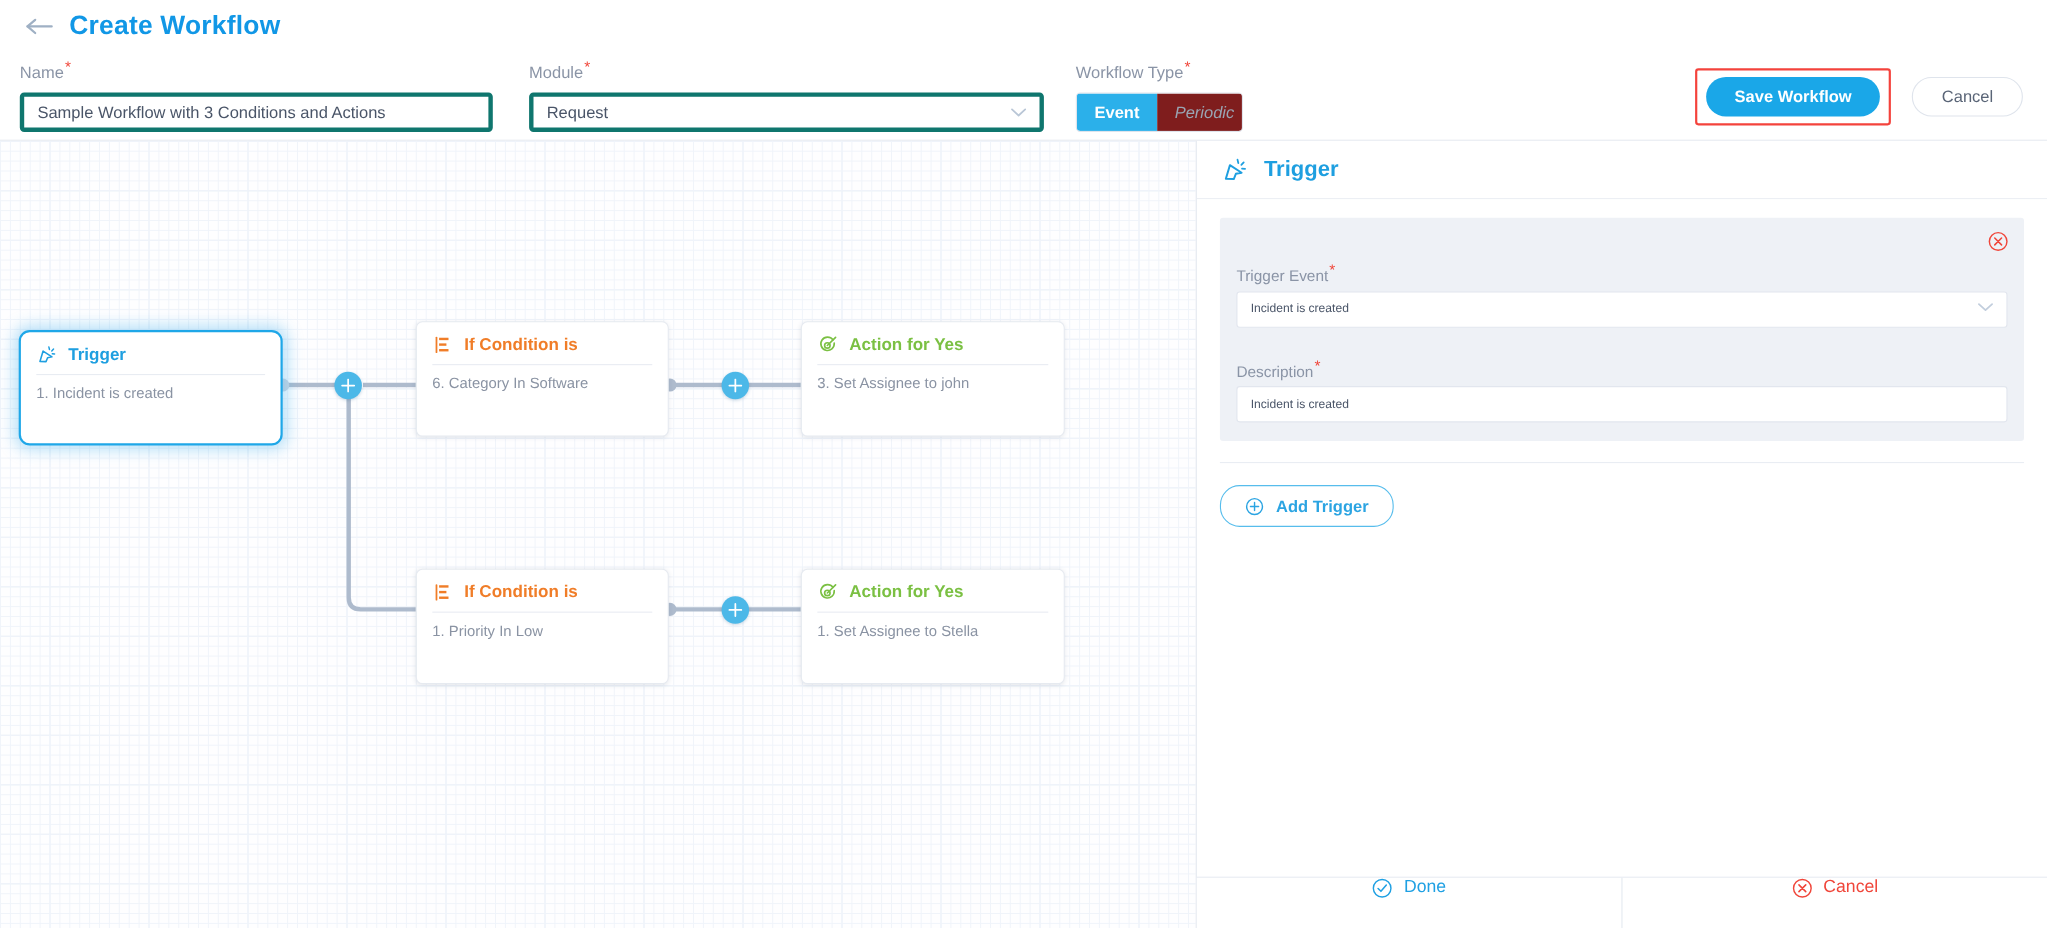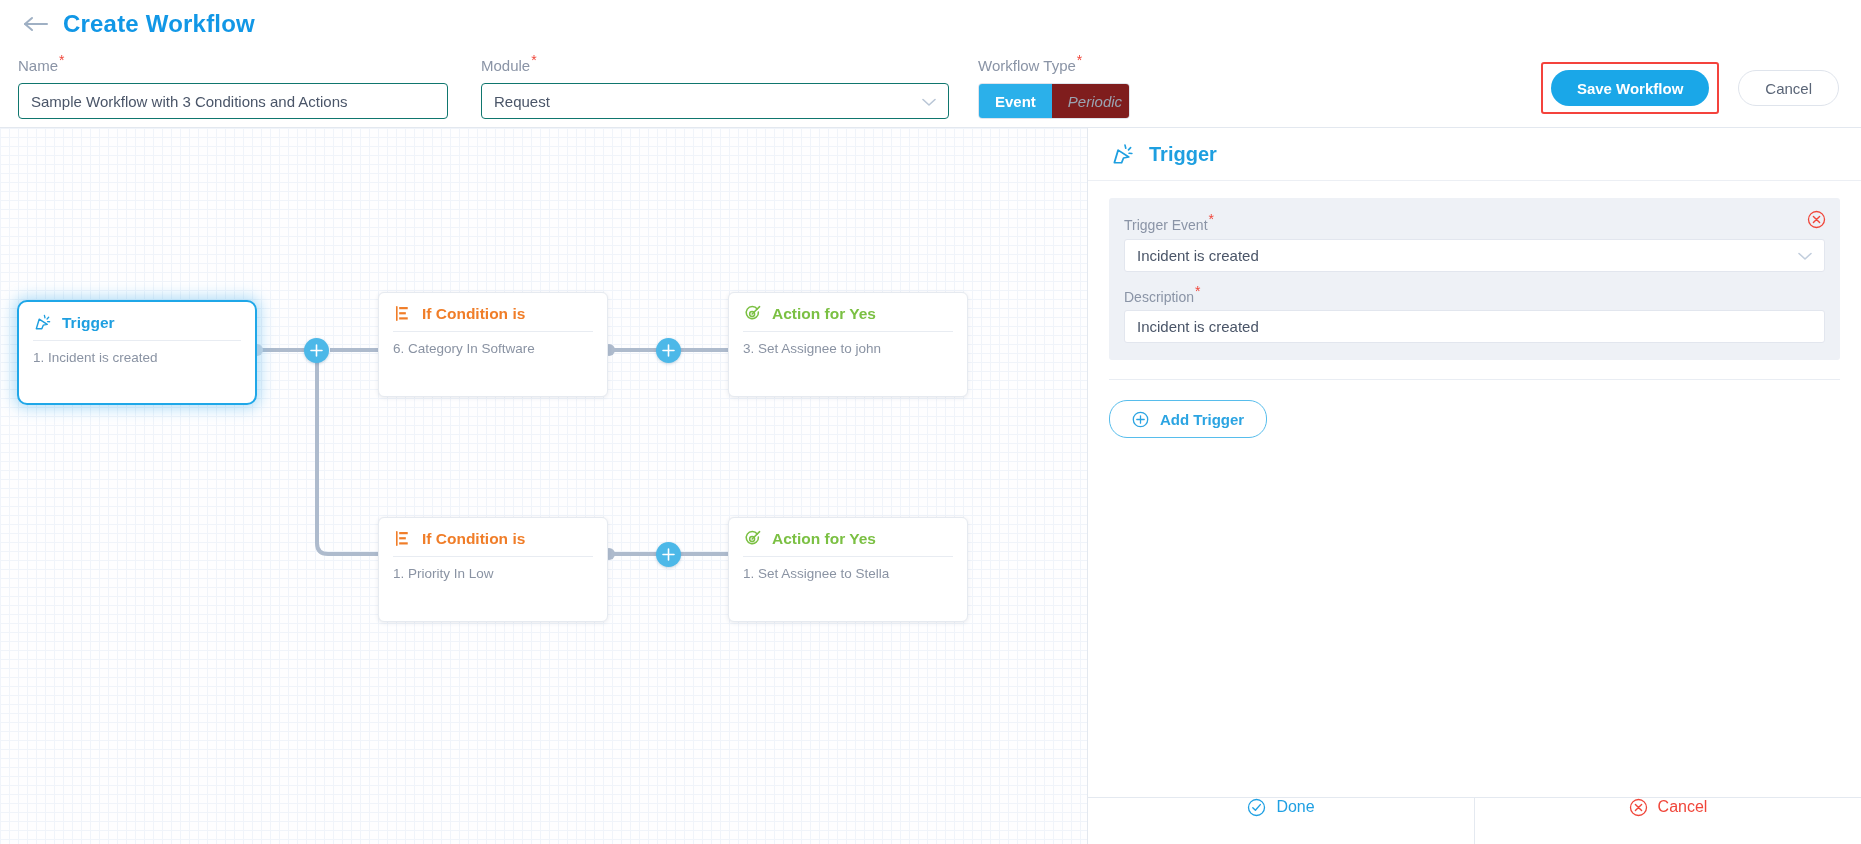--- a/index.html
+++ b/index.html
@@ -23,21 +23,21 @@
     color:#8a94a6; font-size:15px; font-weight:normal; white-space:nowrap;
   }
   .req { color:#f0463a; font-size:14px; vertical-align:super; margin-left:1px; }
 
   .fg-name  { position:absolute; left:18px;  top:52px; width:430px; }
   .fg-mod   { position:absolute; left:481px; top:52px; width:468px; }
   .fg-type  { position:absolute; left:978px; top:52px; width:230px; }
 
   .input-box {
     margin-top:8px; height:36px; width:100%;
-    border:1px solid #0f766e; border-radius:4px; background:#fff;
+    border:4px solid #0f766e; border-radius:4px; background:#fff;
     display:flex; align-items:center; padding:0 12px;
     font-size:15px; color:#4a5568;
   }
   .sel-box { justify-content:space-between;gap:32px; }
   .chev { width:14px; height:9px; flex:none; }
 
   .seg { margin-top:8px; display:flex; height:36px; border:1px solid #dfe4ec; border-radius:4px; overflow:hidden; width:152px;justify-content:space-between; }
   .seg-btn { flex:none; display:flex; align-items:center; justify-content:center; font-size:15px; padding:0 16px; }
   .seg-btn.active { background:#2bb0ea; color:#fff; font-weight:bold; }
   .seg-btn.idle { background:#7f1d1d; color:#9aa4b2;font-style:italic; }
@@ -104,25 +104,25 @@
   .panel-head {
     height:53px; display:flex; align-items:center; gap:14px;
     padding:0 22px; border-bottom:1px solid #eceff4; flex:none;
   }
   .panel-head-ico { width:25px; height:25px; display:block; }
   .panel-head-title { color:#1e9fe0; font-size:20px; font-weight:bold; }
 
   .panel-body { flex:1; overflow:hidden; padding:17px 21px 0 21px; }
 
   .form-card { background:#eef1f6; border-radius:3px; padding:13px 15px 17px 15px; position:relative; }
-  .form-label { color:#8a94a6; font-size:14px; display:block; margin-bottom:6px; }
+  .form-label { color:#8a94a6; font-size:14px; display:block; margin-bottom:6px;margin-top:26px; }
   .form-input {
     height:33px; background:#fff; border:1px solid #e2e6ee; border-radius:3px;
     display:flex; align-items:center; justify-content:space-between;
-    padding:0 12px; font-size:15px; color:#4a5568; margin-bottom:11px;
+    padding:0 12px; font-size:11px; color:#4a5568; margin-bottom:11px;
   }
   .form-input:last-child { margin-bottom:0; }
   .del-btn { position:absolute; right:14px; top:12px; width:19px; height:19px; cursor:pointer; }
 
   .panel-div { height:1px; background:#e9edf3; margin:19px 0 0 0; }
 
   .add-btn {
     margin-top:20px; display:inline-flex; align-items:center; gap:11px;
     height:38px; padding:0 22px; border:1px solid #57bdec; border-radius:18px;
     background:#fff; color:#2ba4e2; font-size:15px; font-weight:bold; cursor:pointer;

